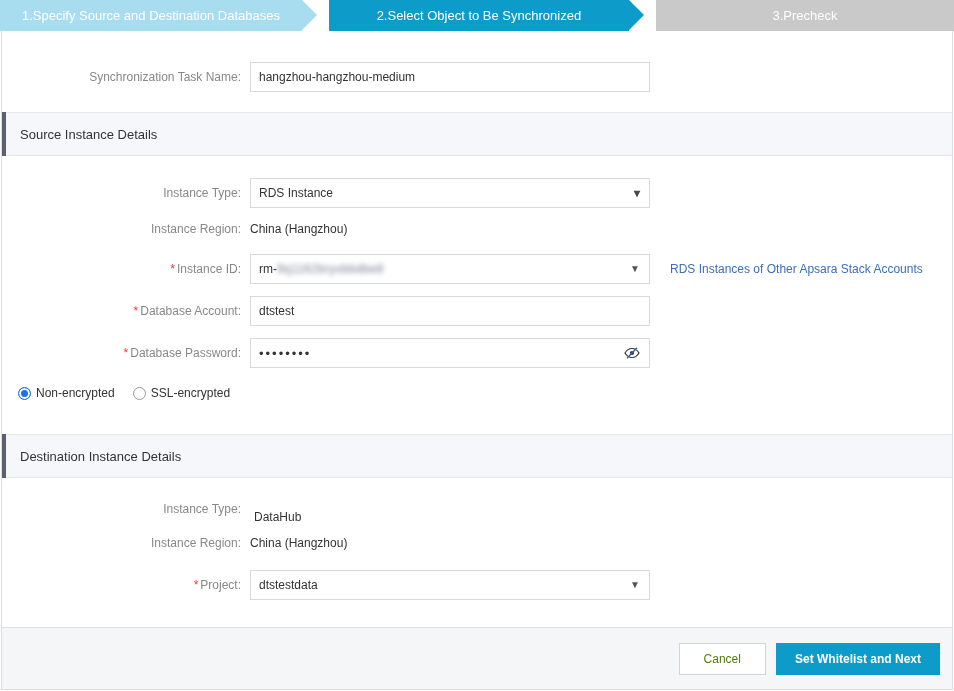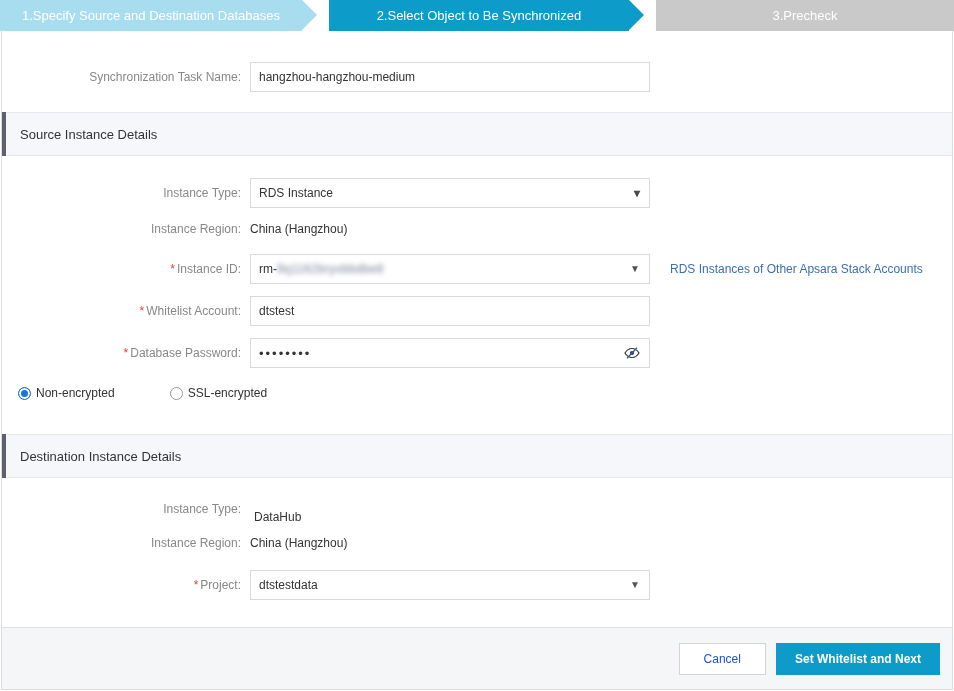--- a/index.html
+++ b/index.html
@@ -148,21 +148,21 @@
     background: #5b6073;
     flex: none;
   }
   .section-title {
     padding-left: 14px;
     font-size: 13px;
     color: #333333;
   }
 
   
-  .radio-group { display: flex; align-items: center; gap: 37px; }
+  .radio-group { display: flex; align-items: center; }
   .radio-item {
     display: flex;
     align-items: center;
     margin-right: 18px;
     font-size: 12px;
     color: #333333;
   }
   .radio-dot {
     width: 13px;
     height: 13px;
@@ -229,21 +229,21 @@
   }
   .btn {
     height: 32px;
     font-size: 12px;
     display: inline-flex;
     align-items: center;
     justify-content: center;
     cursor: pointer;
     border: 1px solid #d4d4d4;
     background: #ffffff;
-    color: #1d4ed8;
+    color: #4d7c0f;
     padding: 0 24px;
     margin-left: 10px;
   }
   .btn-primary {
     background: #0d9cc9;
     border-color: #0d9cc9;
     color: #ffffff;
     font-weight: bold;
     padding: 0 18px;
   }
@@ -302,21 +302,21 @@
       <div class="field">
         <span>rm-</span>
           <span class="blurred">9q1162bryvbbdbe8</span>
         <span class="caret">▼</span>
       </div>
       <a class="side-link">RDS Instances of Other Apsara Stack Accounts</a>
     </div>
 
     <div class="row" style="height:38px;margin-top:4px;">
       <div class="lbl">
-        <span class="req">*</span><span>Whitelist Account:</span>
+        <span class="req">*</span><span>Database Account:</span>
       </div>
       <div class="field">
         <span>dtstest</span>
       </div>
     </div>
 
     <div class="row" style="height:38px;margin-top:4px;">
       <div class="lbl">
         <span class="req">*</span><span>Database Password:</span>
       </div>

